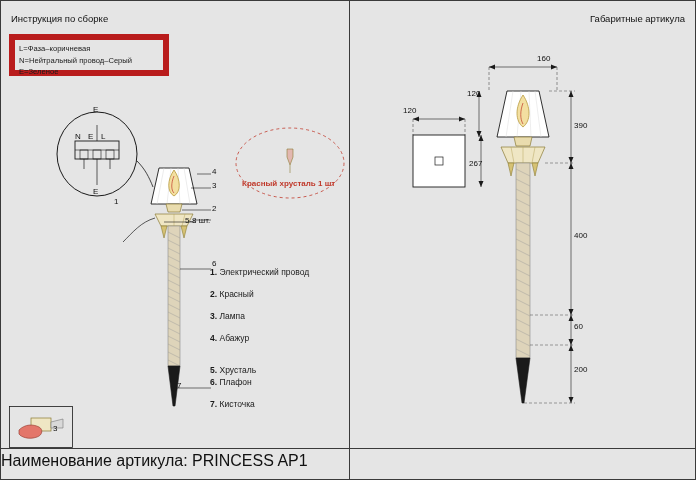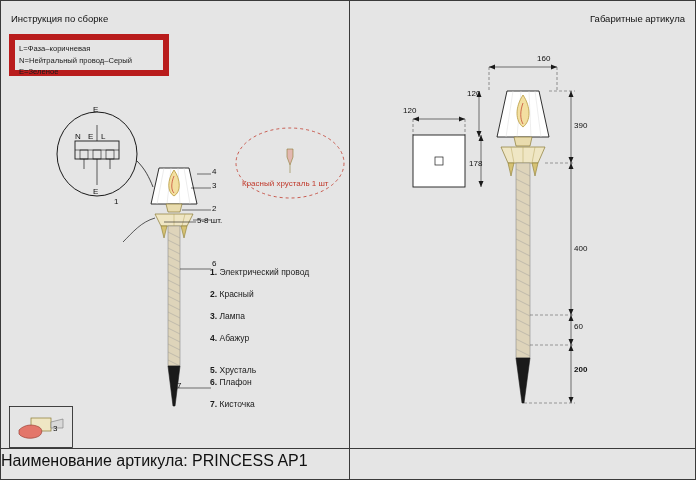--- a/index.html
+++ b/index.html
@@ -69,20 +69,21 @@
     width: 160px;
     height: 42px;
     border: 6px solid #b91c1c;
     box-sizing: border-box;
     padding: 3px 4px;
     font-size: 7.6px;
     line-height: 11.5px;
   }
   .redtxt {
     color: #c0392b;
+    font-weight: bold;
   }
   svg {
     display: block;
   }
   .art-title {
     position: absolute;
     left: 0;
     right: 0;
     bottom: 9px;
     text-align: left;
@@ -182,21 +183,21 @@
     <path d="M44 92 C 30 96, 22 106, 12 116" fill="none" stroke="#1a1a1a" stroke-width="0.7"></path>
   </svg>
 
   <div class="callout" style="left:211px; top:166px;">4</div>
   <div class="callout" style="left:211px; top:180px;">3</div>
   <div class="callout" style="left:211px; top:203px;">2</div>
   <div class="callout" style="left:113px; top:196px;">1</div>
   <div class="callout" style="left:211px; top:258px;">6</div>
   <div class="callout" style="left:176px; top:380px;">7</div>
 
-  <div class="callout" style="left:196px; top:215px;">5-8 шт.</div>
+  <div class="callout" style="left:184px; top:215px;">5-8 шт.</div>
   <svg style="position:absolute; left:163px; top:216px;" width="34" height="10" viewBox="0 0 34 10">
     <line x1="0" y1="5" x2="32" y2="5" stroke="#1a1a1a" stroke-width="0.6"></line>
   </svg>
 
   <svg style="position:absolute; left:234px; top:126px;" width="110" height="72" viewBox="0 0 110 72">
     <ellipse cx="55" cy="36" rx="54" ry="35" fill="none" stroke="#c0392b" stroke-width="0.8" stroke-dasharray="3 3"></ellipse>
     <path d="M52 22 L58 22 L58 30 L55 38 L52 30 Z" fill="#e2b7b0" stroke="#8a7a33" stroke-width="0.6"></path>
     <line x1="55" y1="38" x2="55" y2="46" stroke="#8a7a33" stroke-width="0.6"></line>
   </svg>
   <div class="callout redtxt" style="left:241px; top:178px;">Красный хрусталь 1 шт</div>
@@ -322,21 +323,21 @@
     <line x1="188" y1="46" x2="214" y2="46" stroke="#1a1a1a" stroke-width="0.4" stroke-dasharray="3 2"></line>
     <line x1="184" y1="118" x2="214" y2="118" stroke="#1a1a1a" stroke-width="0.4" stroke-dasharray="3 2"></line>
     <line x1="169" y1="270" x2="214" y2="270" stroke="#1a1a1a" stroke-width="0.4" stroke-dasharray="3 2"></line>
     <line x1="169" y1="300" x2="214" y2="300" stroke="#1a1a1a" stroke-width="0.4" stroke-dasharray="3 2"></line>
     <line x1="163" y1="358" x2="214" y2="358" stroke="#1a1a1a" stroke-width="0.4" stroke-dasharray="3 2"></line>
   </svg>
 
   <div class="dim-label" style="left:501px; top:53px;margin-left:35px;">160</div>
   <div class="dim-label" style="left:466px; top:88px;">120</div>
   <div class="dim-label" style="left:402px; top:105px;">120</div>
-  <div class="dim-label" style="left:468px; top:158px;">178</div>
+  <div class="dim-label" style="left:468px; top:158px;">267</div>
   <div class="dim-label" style="left:573px; top:120px;">390</div>
-  <div class="dim-label" style="left:573px; top:243px;text-align:center;">400</div>
+  <div class="dim-label" style="left:573px; top:230px;text-align:center;">400</div>
   <div class="dim-label" style="left:573px; top:321px;">60</div>
-  <div class="dim-label" style="left:573px; top:364px;font-weight:bold;">200</div>
+  <div class="dim-label" style="left:573px; top:364px;">200</div>
 
   <div class="art-title">Наименование артикула: PRINCESS AP1</div>
 
 </div>
 
 </body></html>

